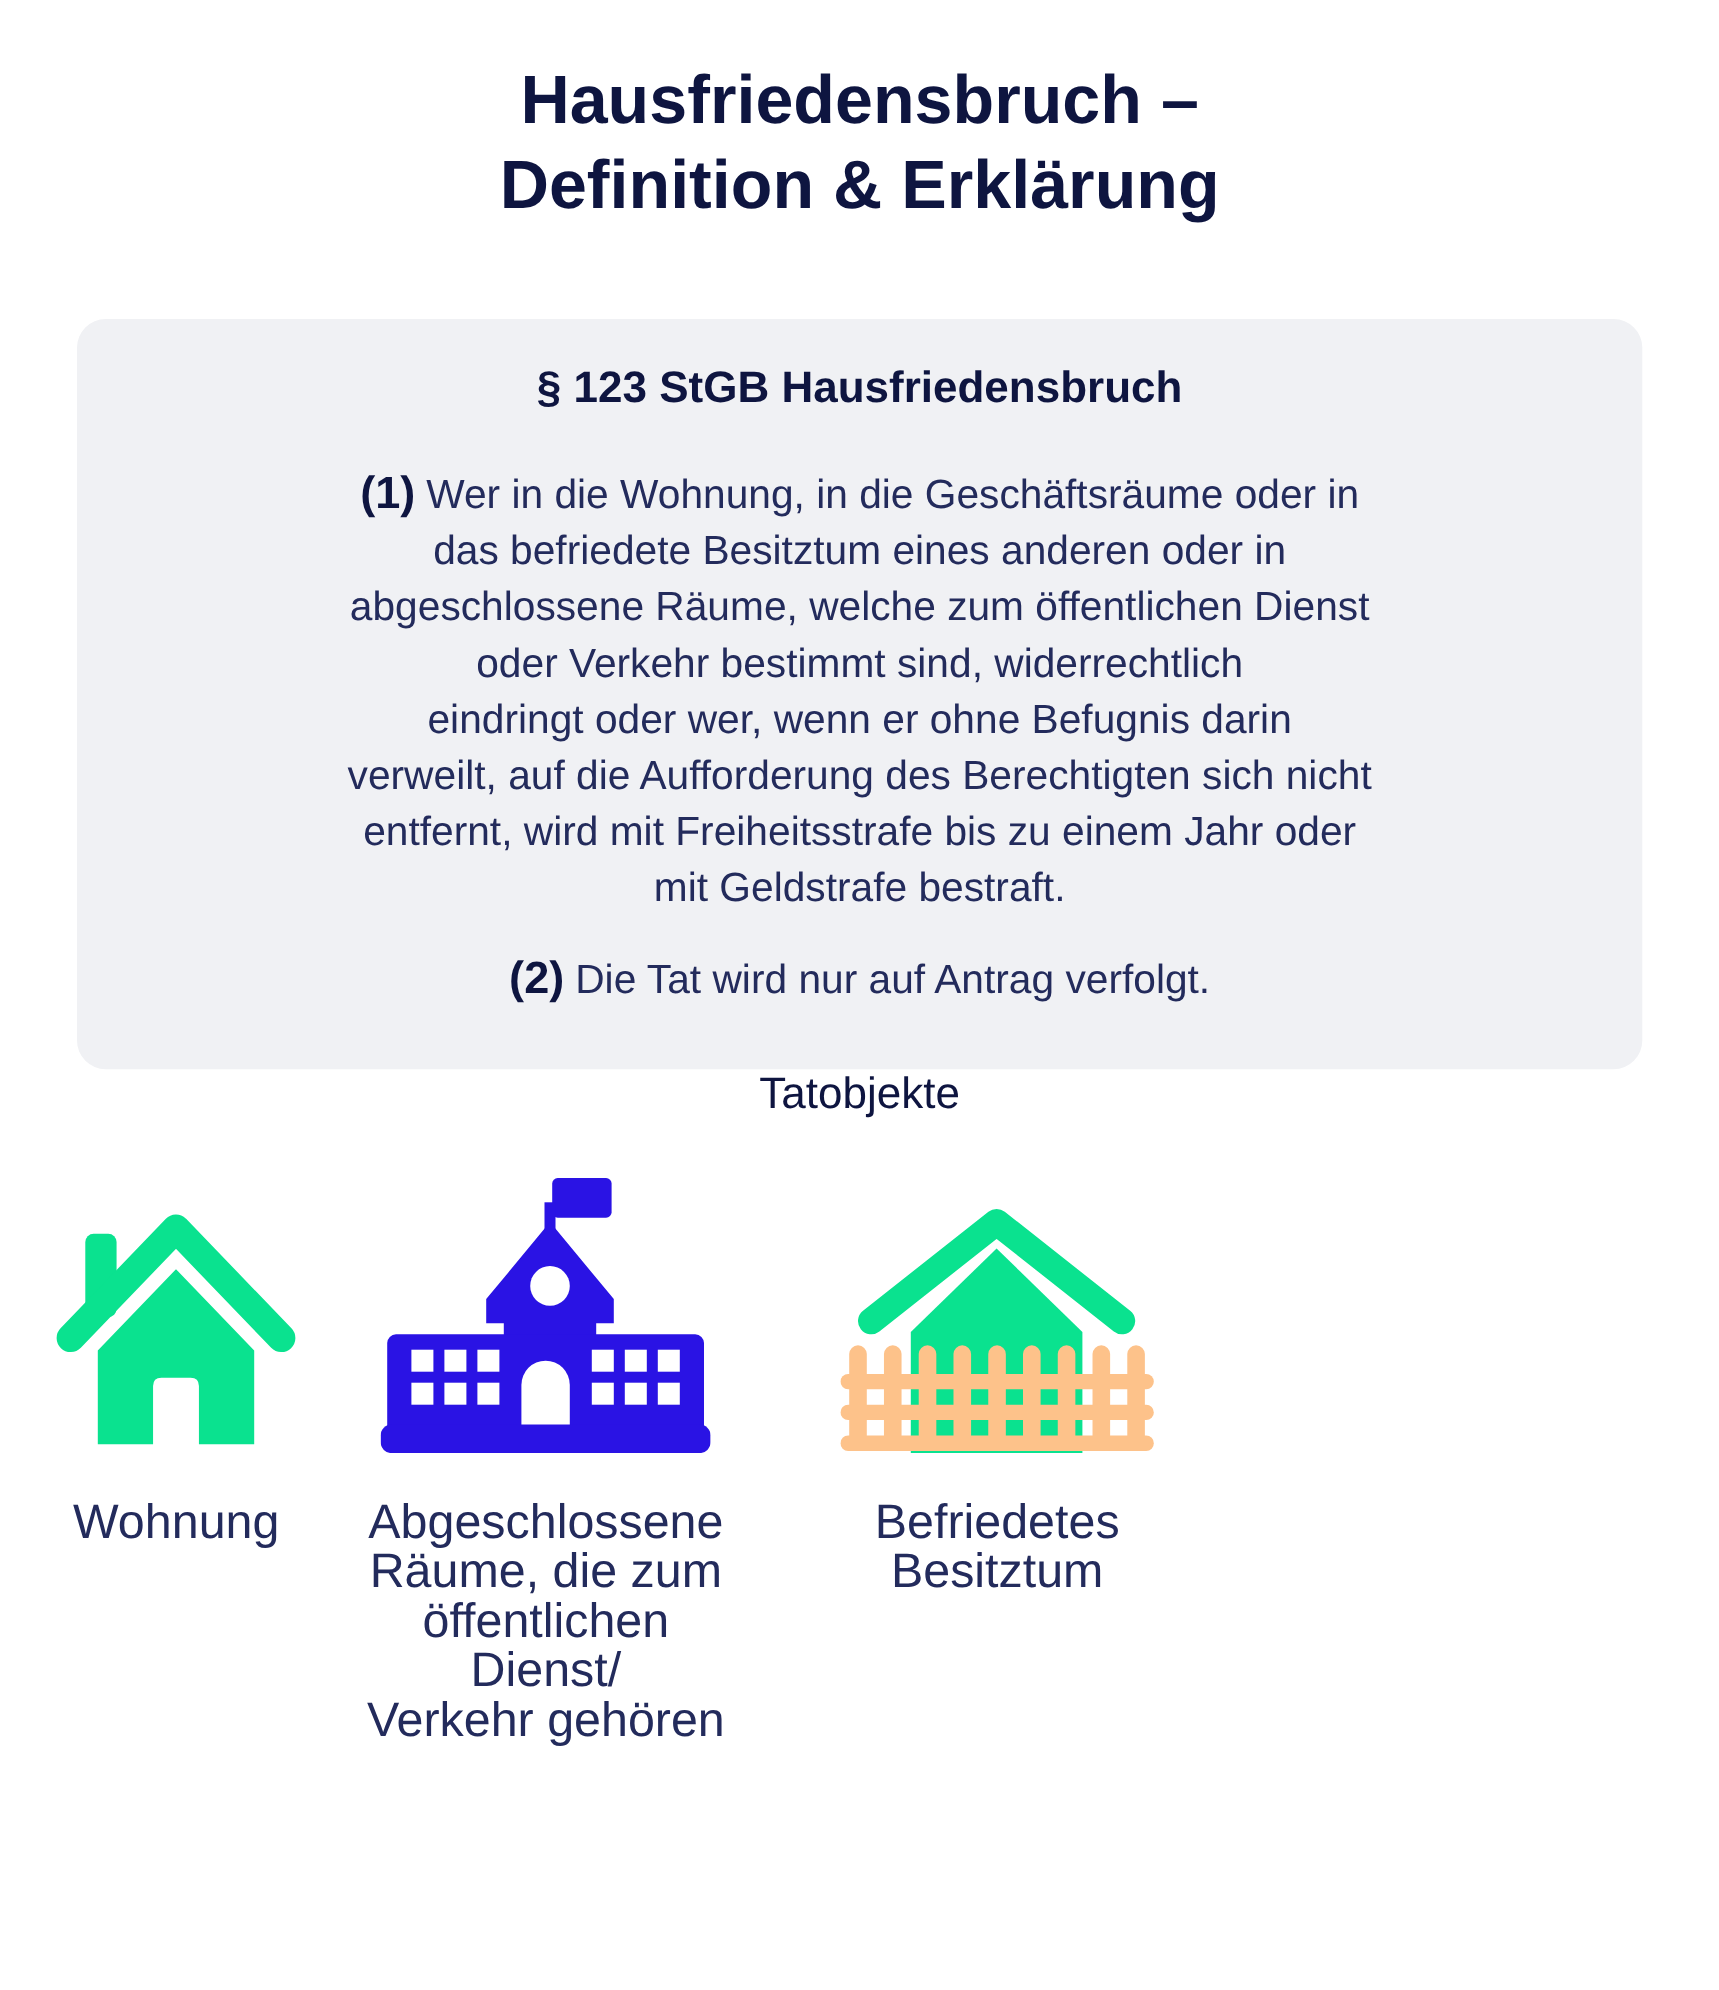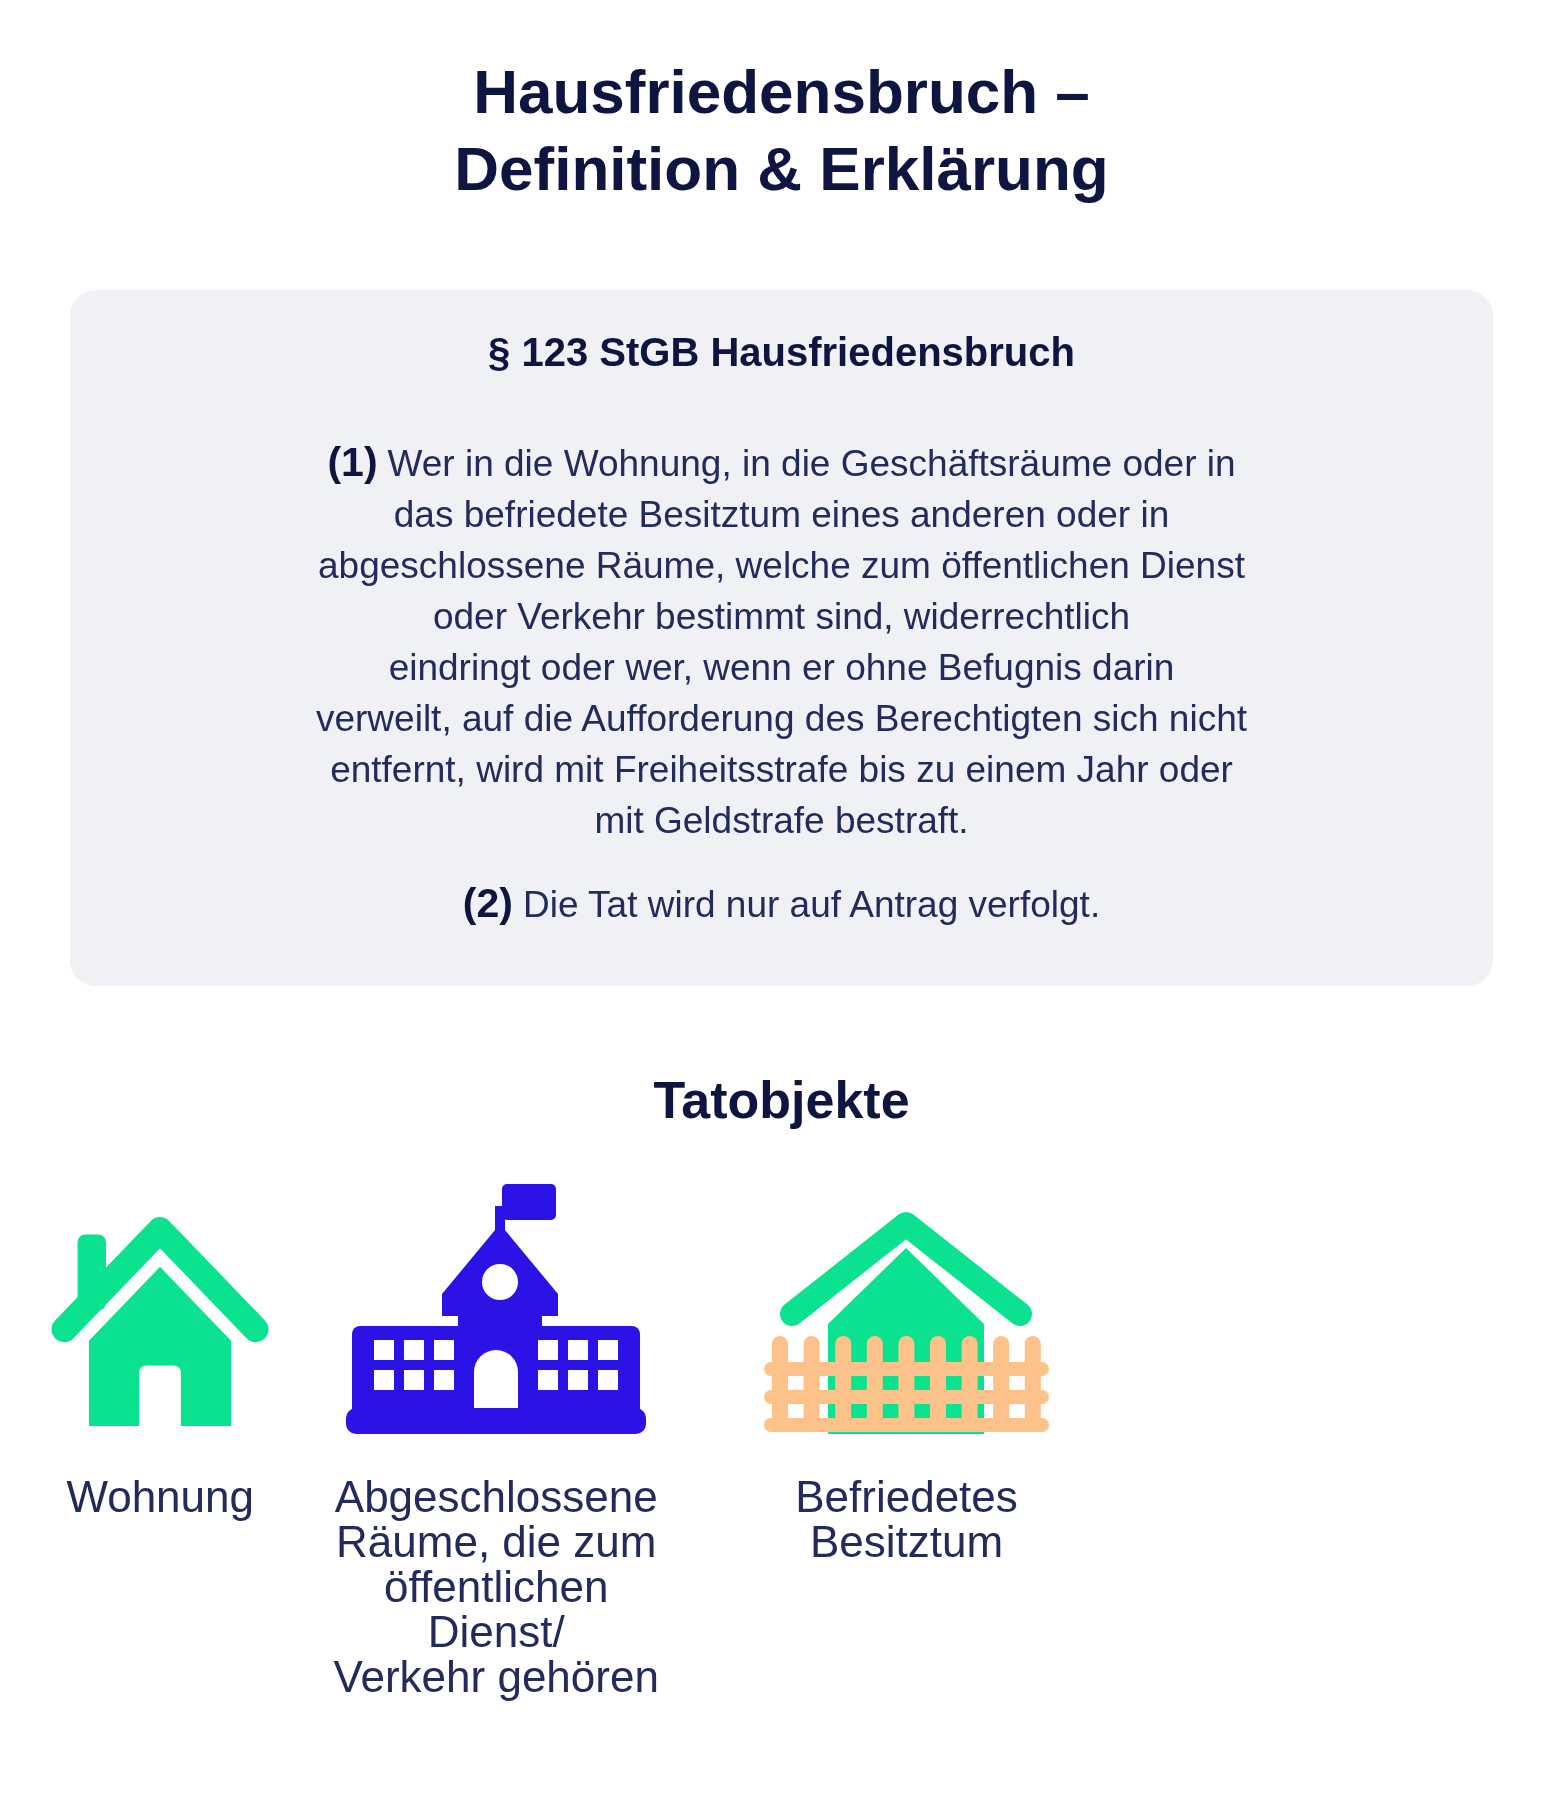--- a/index.html
+++ b/index.html
@@ -26,40 +26,39 @@
     margin:82px 70px 0;
     background:var(--card);
     border-radius:26px;
     padding:40px 44px 56px;
     text-align:center;
   }
   .law-card .card-heading{
     font-size:40px;
     font-weight:700;
     color:var(--navy);
-    margin-bottom:62px;
+    margin-bottom:48px;
   }
   .law-par{
     font-size:37px;
     line-height:51px;
     color:var(--text);
   }
   .law-par .par-text{ white-space:pre-line; }
   .law-par + .law-par{ margin-top:32px; }
   .marker{
     font-weight:700;
     font-size:41px;
     color:var(--navy);
     margin-right:10px;
   }
   .section-heading{
-    margin-top:84px;
     text-align:center;
-    font-size:52px;
-    font-weight:700;
+    font-size:40px;
+    font-weight:400;
     color:var(--navy);
   }
   .objects{
     margin-top:44px;
     display:grid;
     grid-template-columns:20.5% 22.5% 30% 27%;
     align-items:start;
   }
   .object .icon-wrap{
     height:260px;

